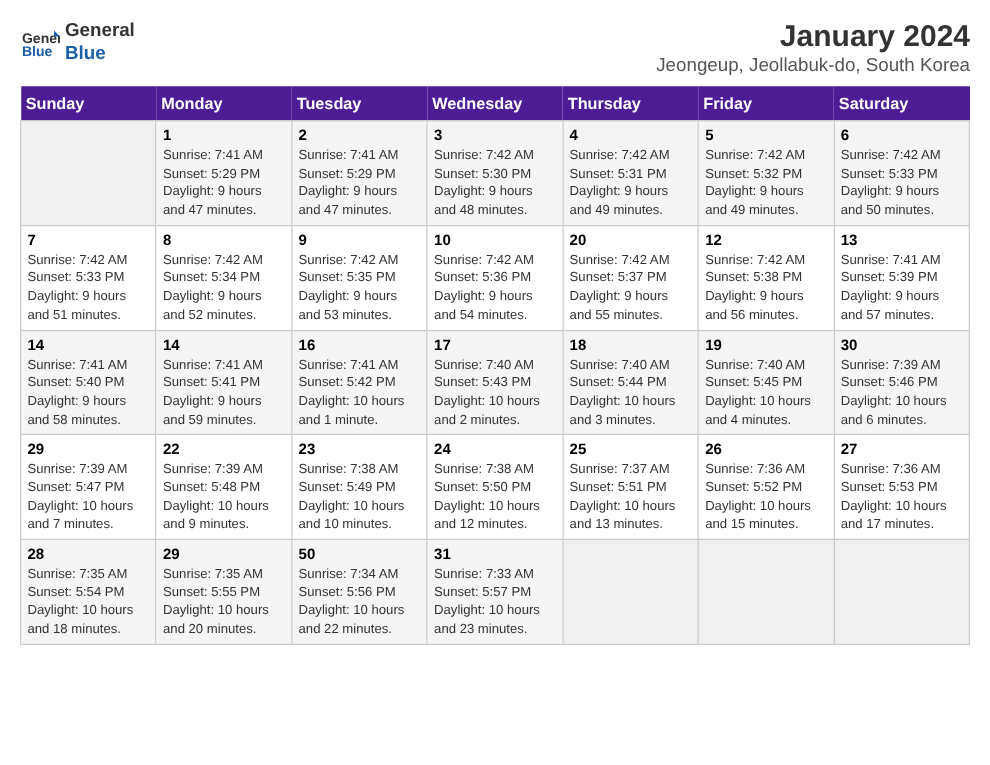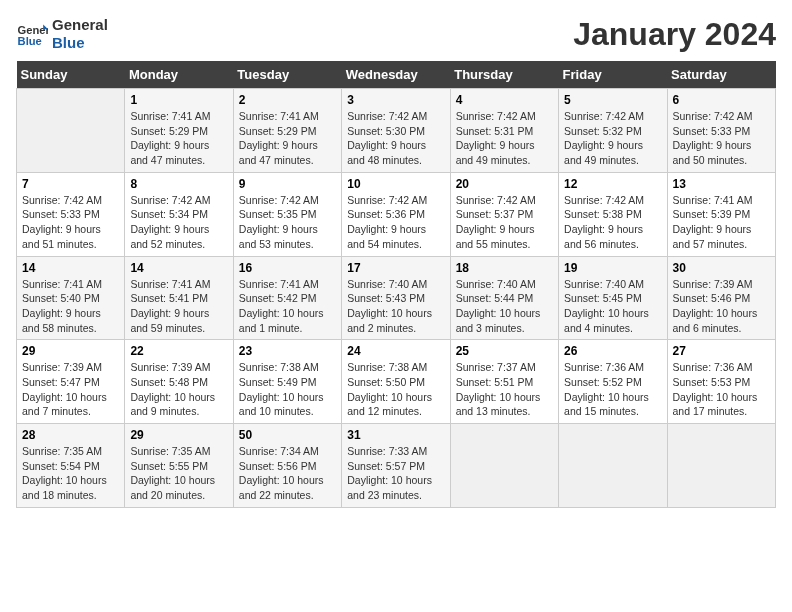--- a/index.html
+++ b/index.html
@@ -22,35 +22,35 @@
       gap: 4px;
     }
     .logo-icon {
       width: 32px;
       height: 32px;
     }
     .title-block {
       text-align: right;
     }
     .main-title {
-      font-size: 32px;
+      font-size: 24px;
       font-weight: bold;
       color: #333;
     }
     .subtitle {
       font-size: 15px;
       color: #555;
     }
     table {
       width: 100%;
       border-collapse: collapse;
       font-size: 11px;
     }
     thead tr th {
-      background-color: #404040;
+      background-color: #4c1d95;
       color: #fff;
       padding: 6px 4px;
       text-align: left;
       font-size: 13px;
       font-weight: bold;
     }
     tbody tr td {
       border: 1px solid #ccc;
       padding: 4px 5px;
       vertical-align: top;
@@ -86,20 +86,21 @@
       <text x="2" y="34" font-size="14" font-weight="bold" fill="#1a5fa8">Blue</text>
       <polygon points="34,8 40,14 34,14" fill="#1a5fa8"></polygon>
     </svg>
     <div style="line-height:1.2;">
       <div style="font-size:15px;font-weight:bold;color:#333;">General</div>
       <div style="font-size:15px;font-weight:bold;color:#1a5fa8;">Blue</div>
     </div>
   </div>
   <div class="title-block">
     <div class="main-title">January 2024</div>
+    <div class="subtitle">Jeongeup, Jeollabuk-do, South Korea</div>
   </div>
 </div>
 
 <table>
   <thead>
     <tr id="header-row">
         <th>Sunday</th>
         <th>Monday</th>
         <th>Tuesday</th>
         <th>Wednesday</th>

